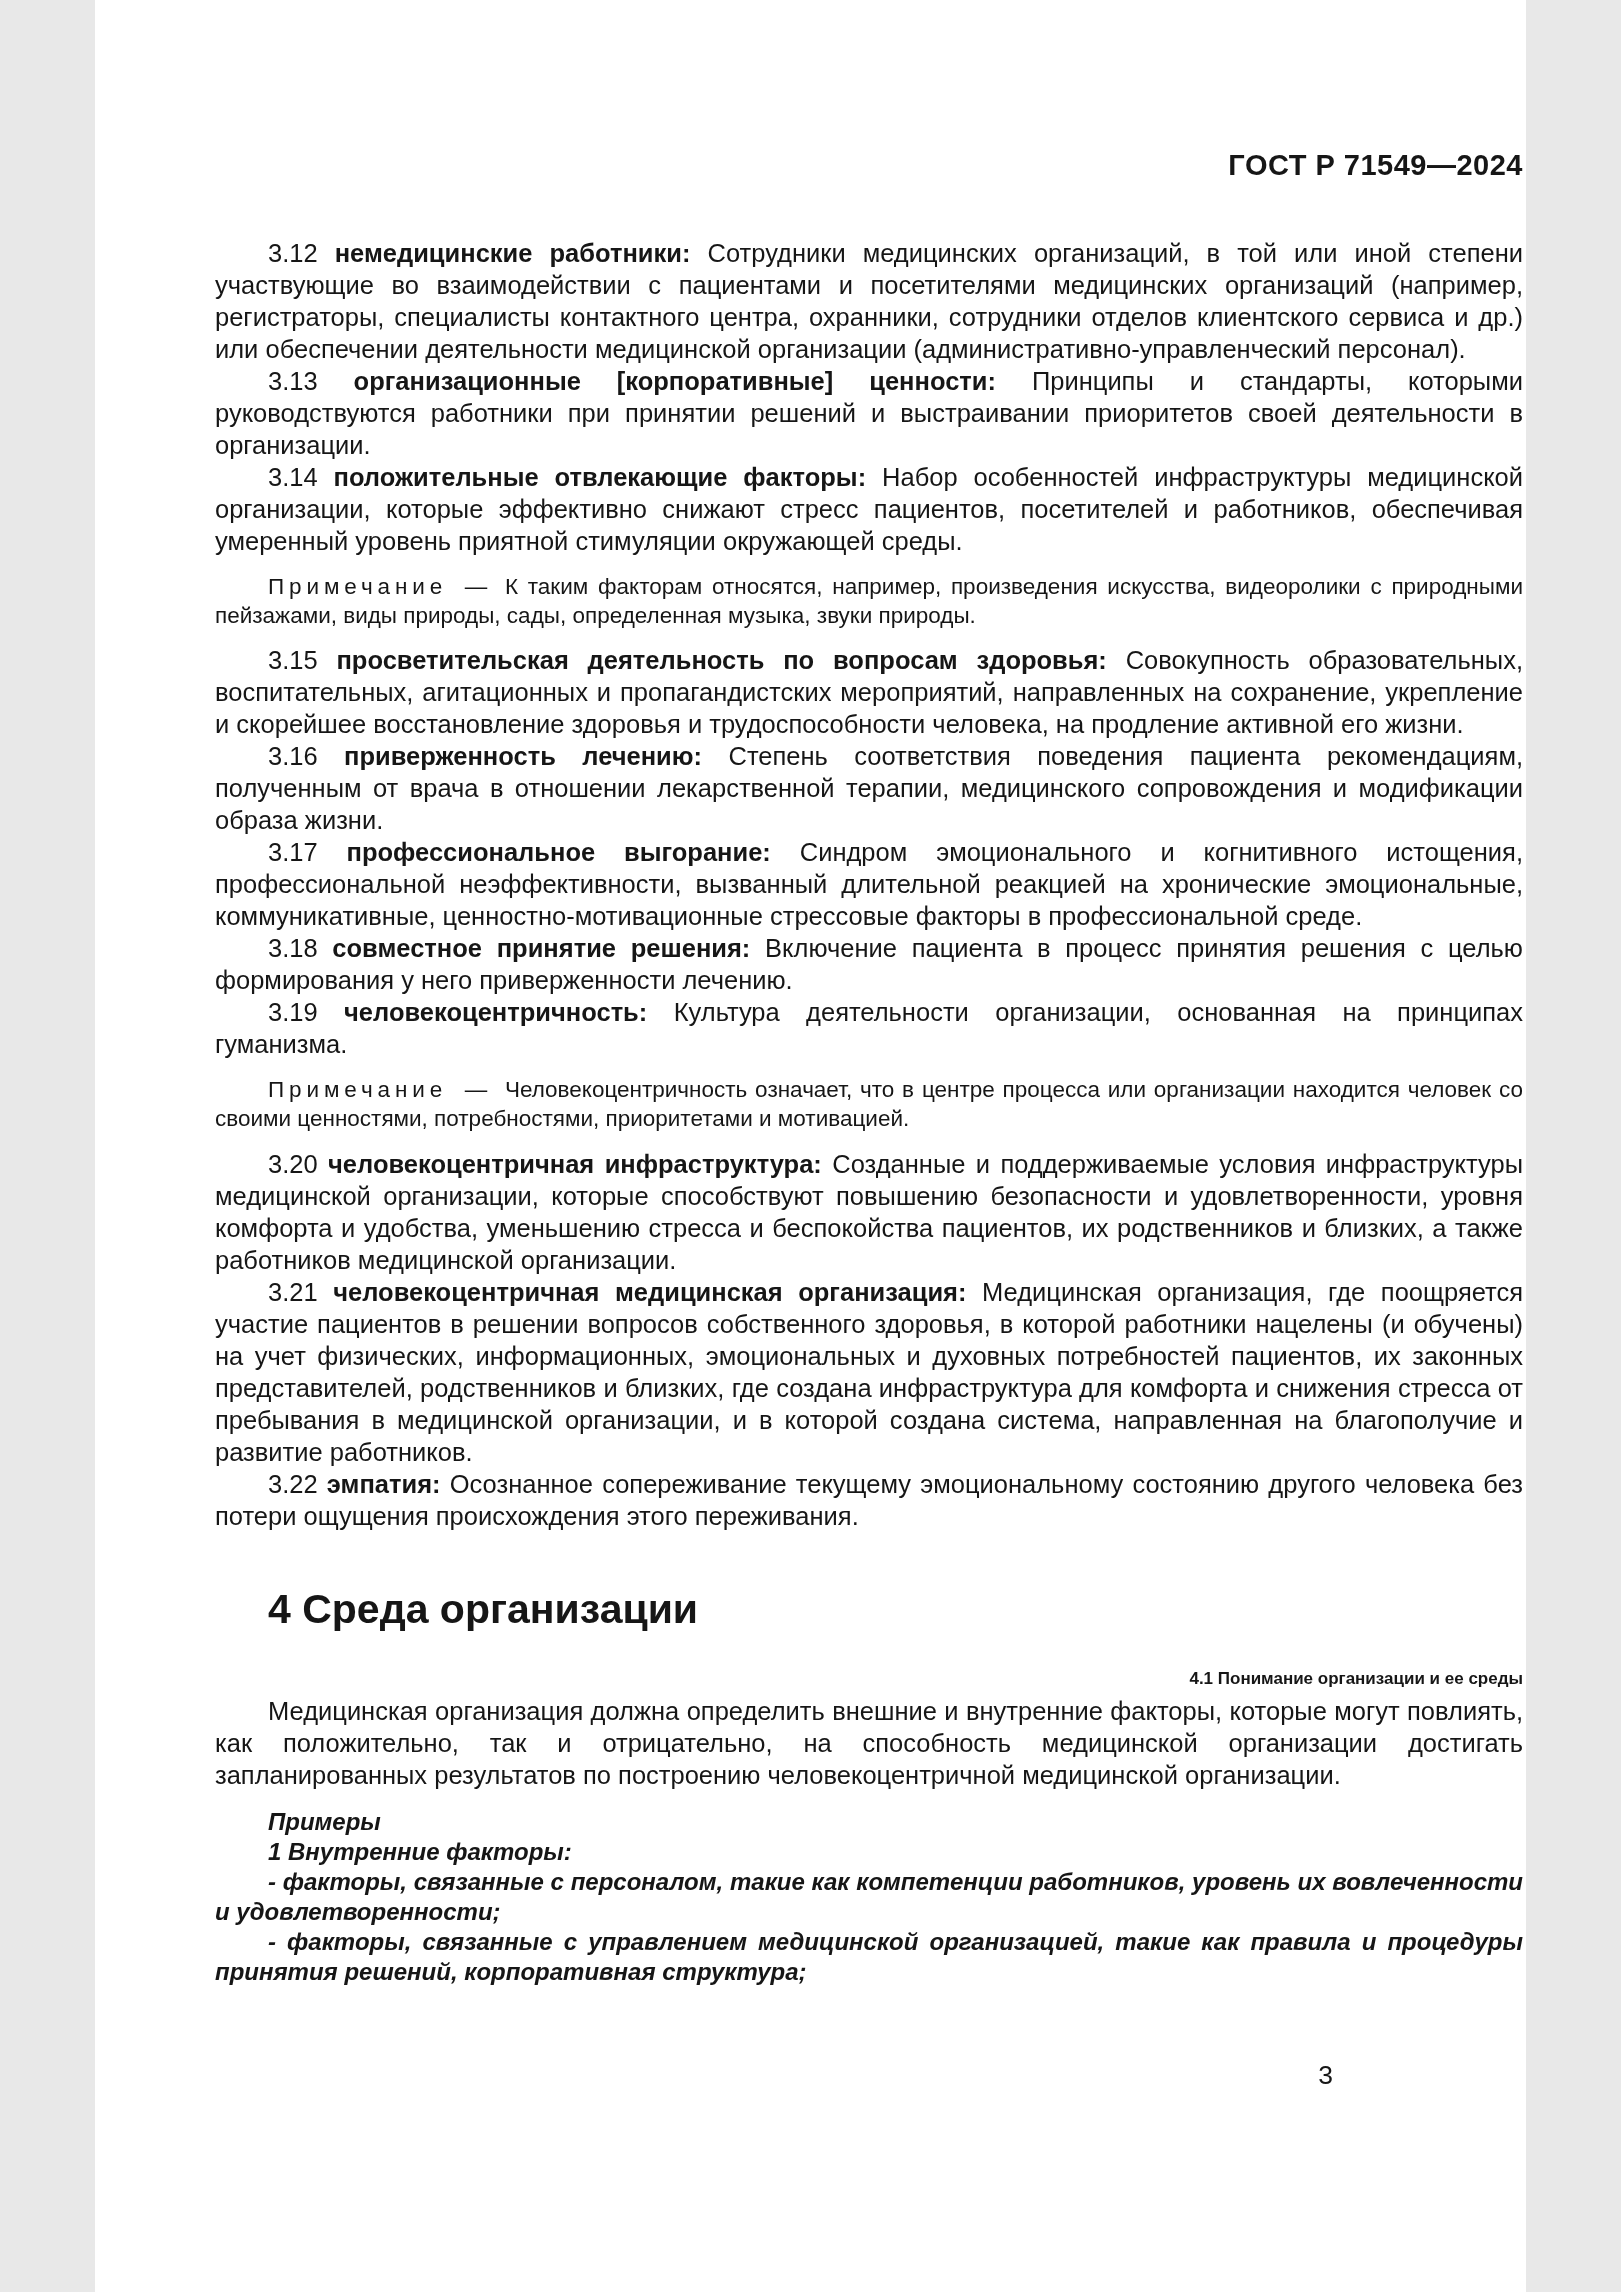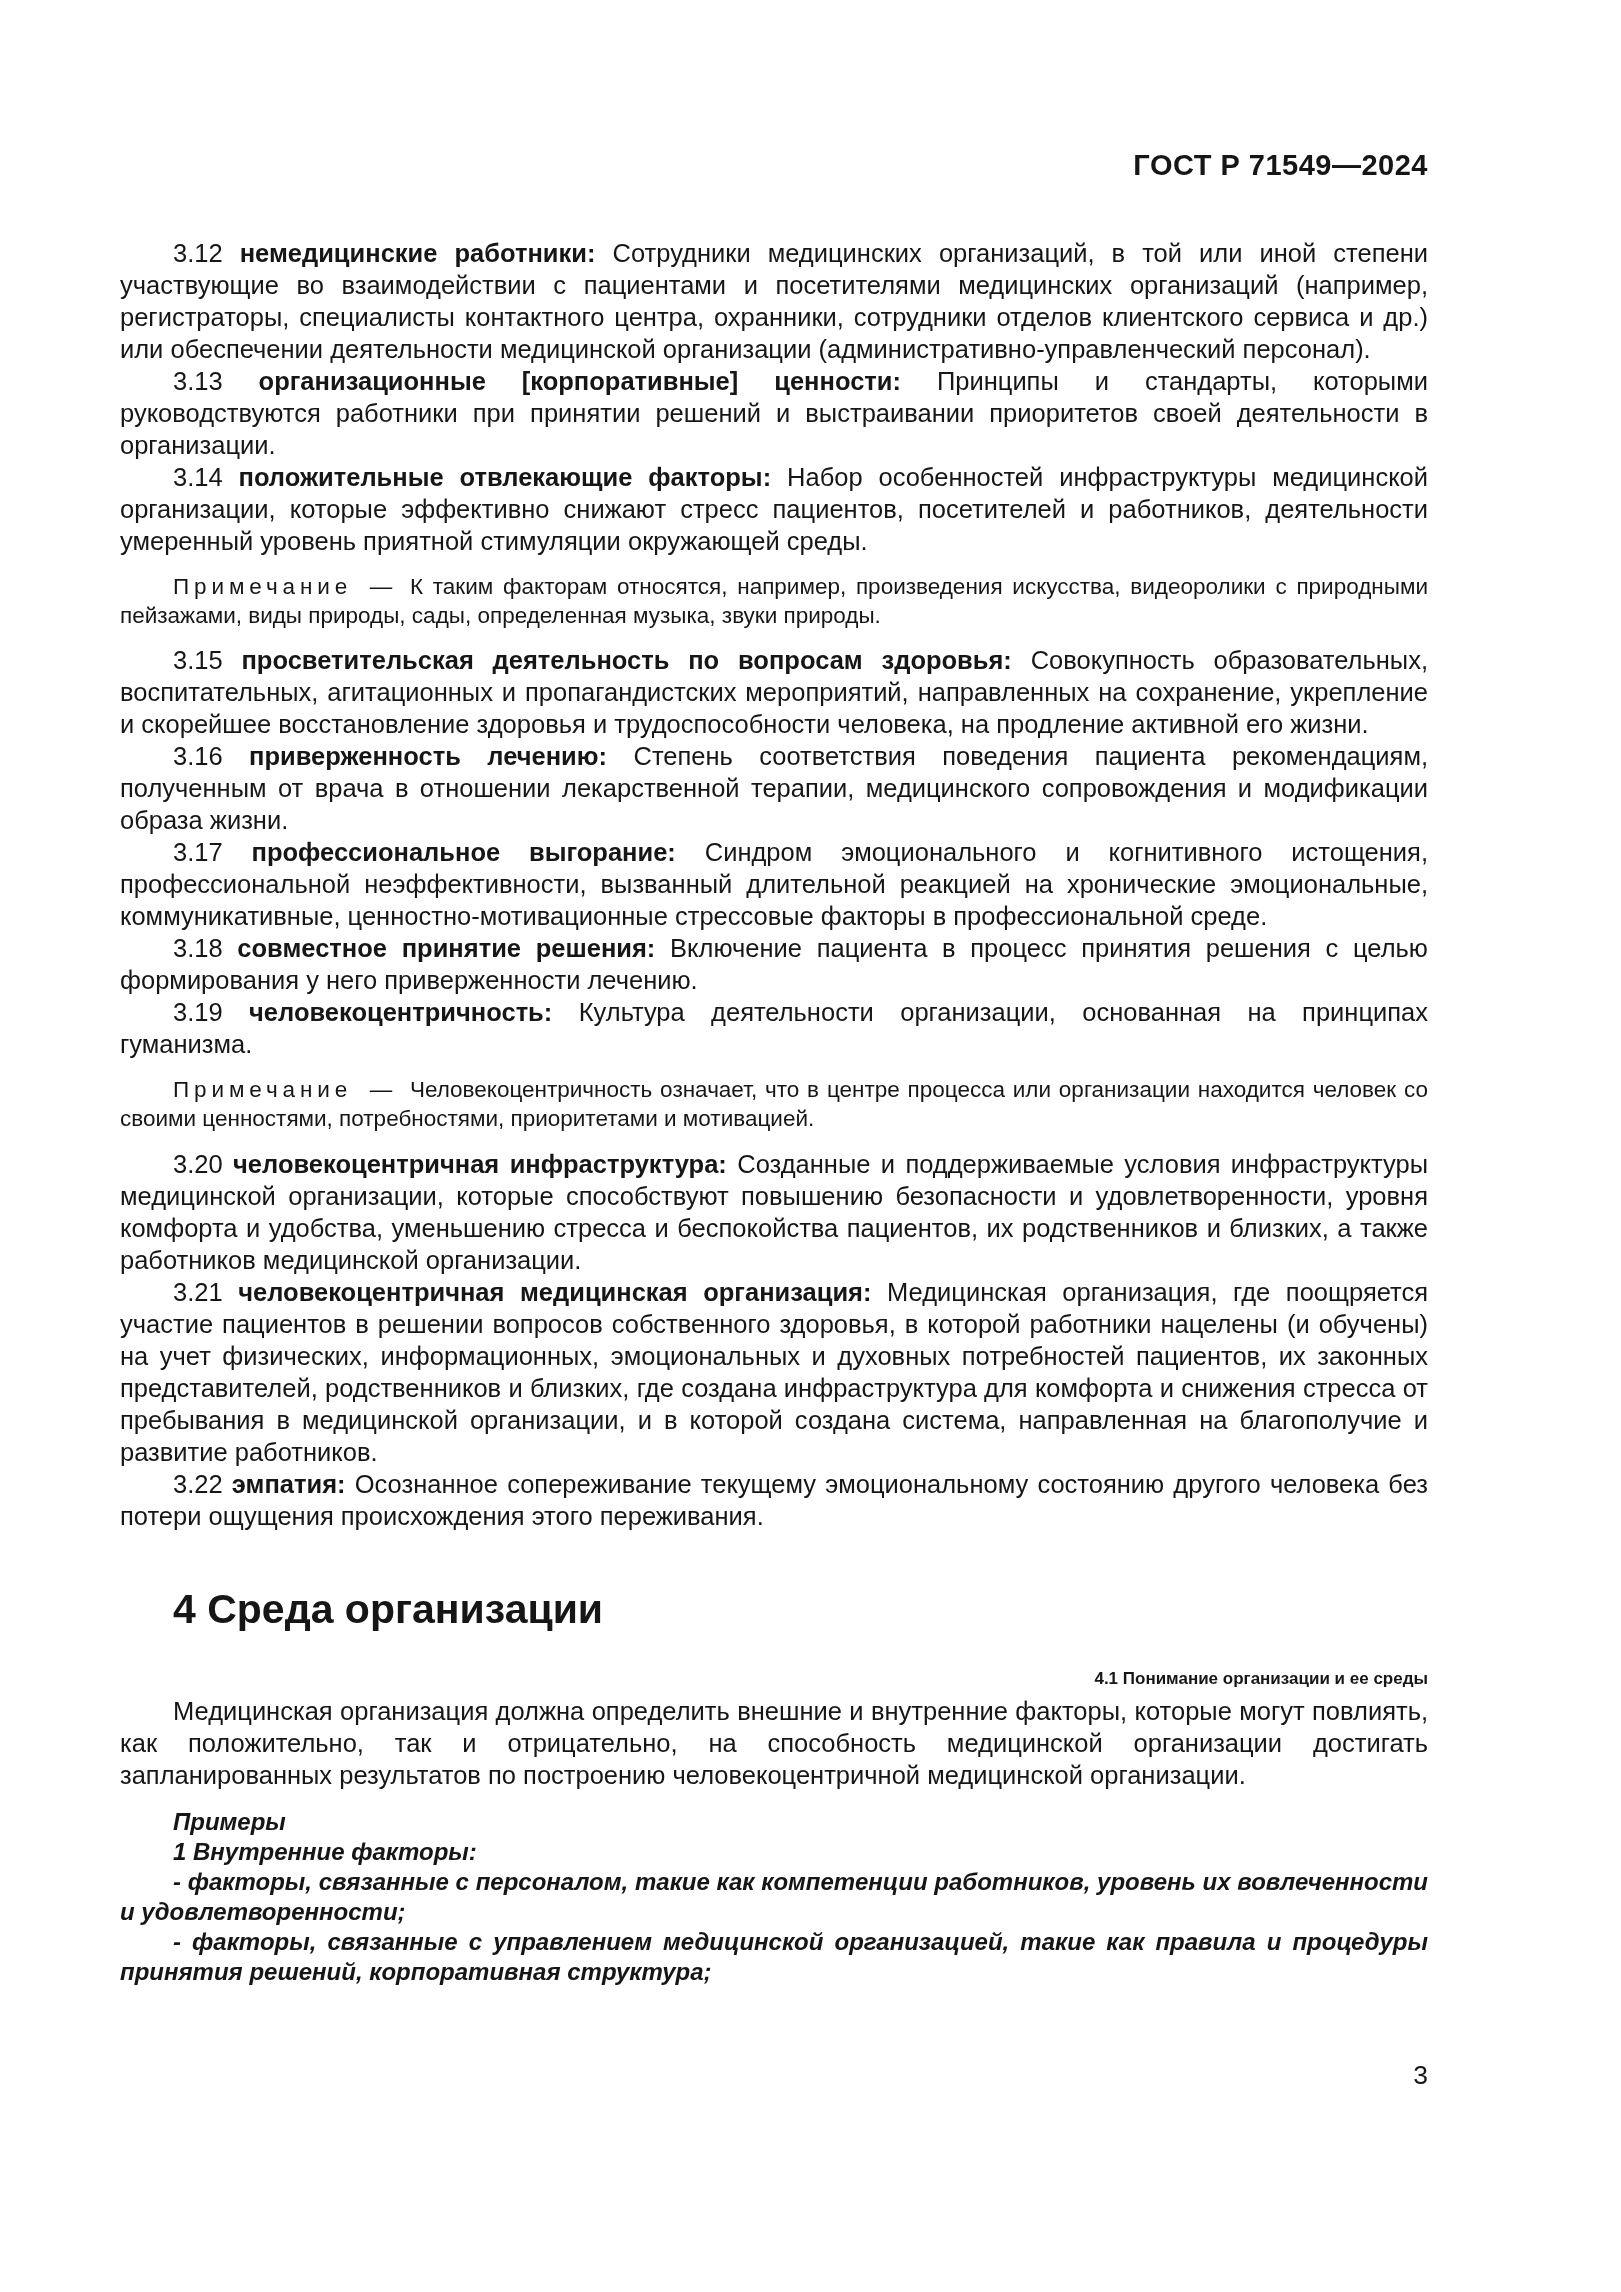--- a/index.html
+++ b/index.html
@@ -2,21 +2,21 @@
 <html lang="ru"><head>
 <meta charset="utf-8">
 <style>
   html, body {
     margin: 0;
     padding: 0;
     background: #e8e8e8;
   }
   .sheet {
     position: relative;
-    width: 1621px;
+    width: 1431px;
     height: 2293px;
     margin: 0 auto;
     background: #ffffff;
     font-family: "Liberation Sans", sans-serif;
     color: #161616;
     overflow: hidden;
   }
   .content {
     position: absolute;
     left: 120px;
@@ -98,21 +98,21 @@
   <div class="content">
 
     <div class="doc-header">ГОСТ Р 71549—2024</div>
 
     <div class="terms">
 
       <p class="para"><span>3.12</span> <b>немедицинские работники:</b> <span>Сотрудники медицинских организаций, в той или иной степени участвующие во взаимодействии с пациентами и посетителями медицинских организаций (например, регистраторы, специалисты контактного центра, охранники, сотрудники отделов клиентского сервиса и др.) или обеспечении деятельности медицинской организации (административно-управленческий персонал).</span></p>
 
       <p class="para"><span>3.13</span> <b>организационные [корпоративные] ценности:</b> <span>Принципы и стандарты, которыми руководствуются работники при принятии решений и выстраивании приоритетов своей деятельности в организации.</span></p>
 
-      <p class="para"><span>3.14</span> <b>положительные отвлекающие факторы:</b> <span>Набор особенностей инфраструктуры медицинской организации, которые эффективно снижают стресс пациентов, посетителей и работников, деятельности умеренный уровень приятной стимуляции окружающей среды.</span></p>
+      <p class="para"><span>3.14</span> <b>положительные отвлекающие факторы:</b> <span>Набор особенностей инфраструктуры медицинской организации, которые эффективно снижают стресс пациентов, посетителей и работников, обеспечивая умеренный уровень приятной стимуляции окружающей среды.</span></p>
 
       <p class="note"><span class="note-label">Примечание</span><span class="note-dash">—</span><span>К таким факторам относятся, например, произведения искусства, видеоролики с природными пейзажами, виды природы, сады, определенная музыка, звуки природы.</span></p>
 
       <p class="para"><span>3.15</span> <b>просветительская деятельность по вопросам здоровья:</b> <span>Совокупность образовательных, воспитательных, агитационных и пропагандистских мероприятий, направленных на сохранение, укрепление и скорейшее восстановление здоровья и трудоспособности человека, на продление активной его жизни.</span></p>
 
       <p class="para"><span>3.16</span> <b>приверженность лечению:</b> <span>Степень соответствия поведения пациента рекомендациям, полученным от врача в отношении лекарственной терапии, медицинского сопровождения и модификации образа жизни.</span></p>
 
       <p class="para"><span>3.17</span> <b>профессиональное выгорание:</b> <span>Синдром эмоционального и когнитивного истощения, профессиональной неэффективности, вызванный длительной реакцией на хронические эмоциональные, коммуникативные, ценностно-мотивационные стрессовые факторы в профессиональной среде.</span></p>
 
       <p class="para"><span>3.18</span> <b>совместное принятие решения:</b> <span>Включение пациента в процесс принятия решения с целью формирования у него приверженности лечению.</span></p>

